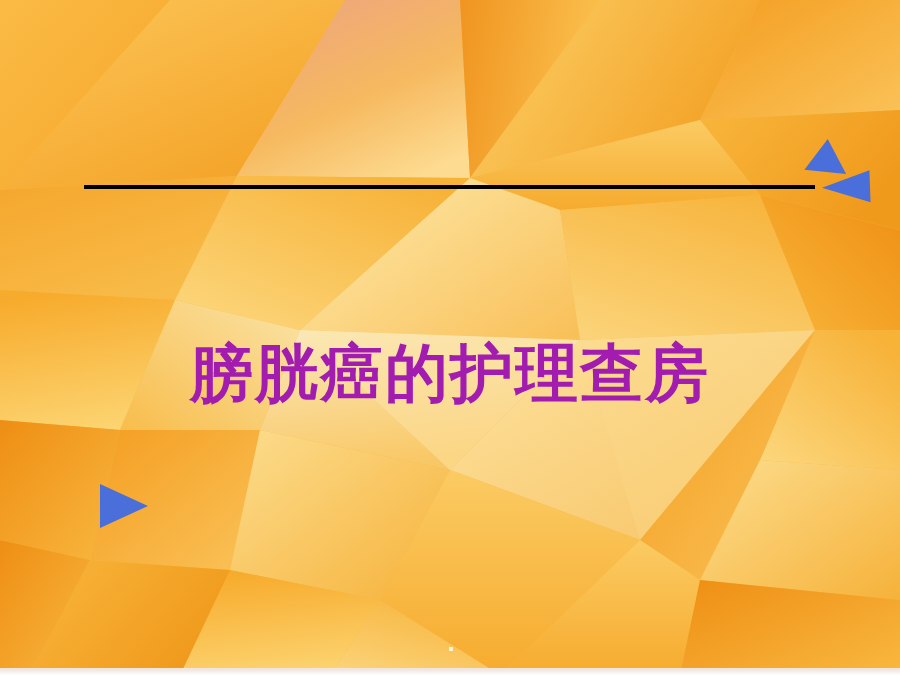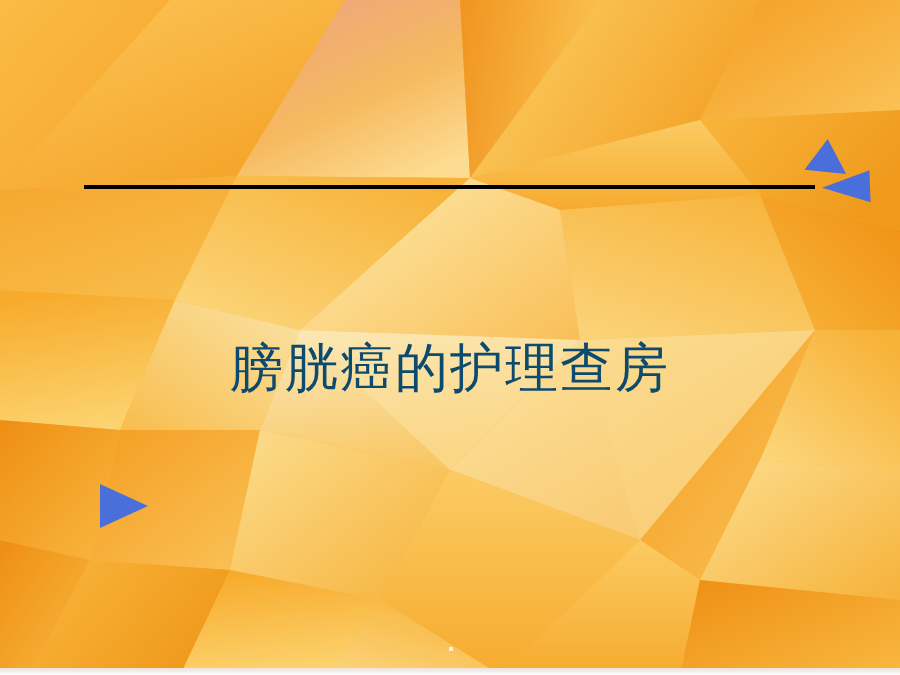--- a/index.html
+++ b/index.html
@@ -80,26 +80,26 @@
     position: absolute;
     left: 0;
     top: 339px;
     width: 900px;
     text-align: center;
     z-index: 7;
   }
   #slide-title {
     display: inline-block;
     font-family: "DejaVu Sans", "Liberation Sans", sans-serif;
-    font-size: 53px;
+    font-size: 63px;
     line-height: 1.1;
     letter-spacing: 2px;
-    color: #0c4a6e;
+    color: #a21caf;
     white-space: nowrap;
-    font-weight: normal;
+    font-weight: bold;
     margin: 0;
   }
   #tiny-dot {
     position: absolute;
     left: 449px;
     top: 647px;
     width: 4px;
     height: 4px;
     background: rgba(255, 250, 235, 0.85);
     z-index: 5;

